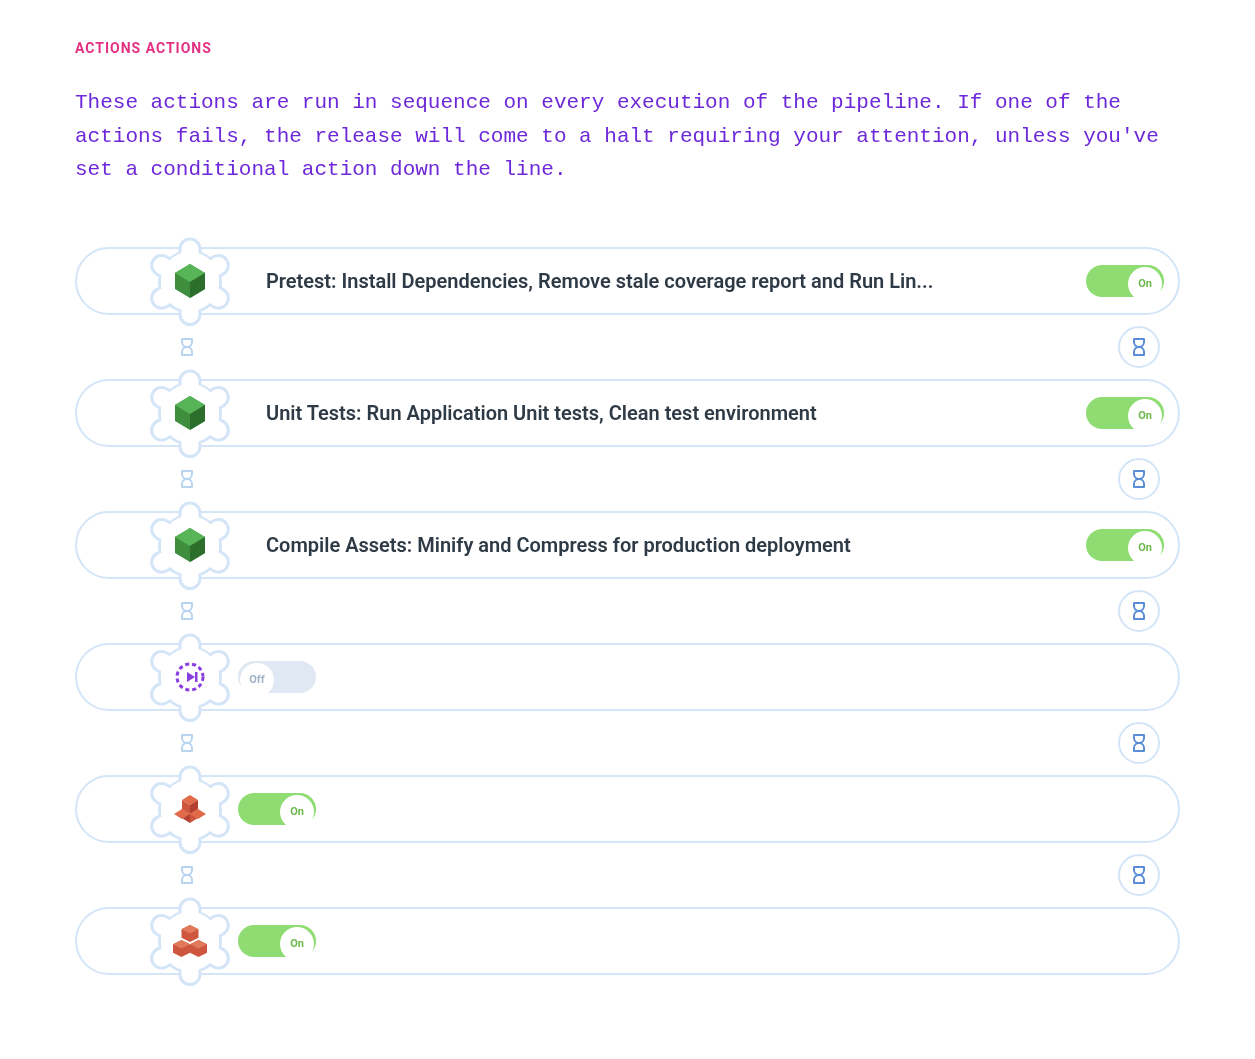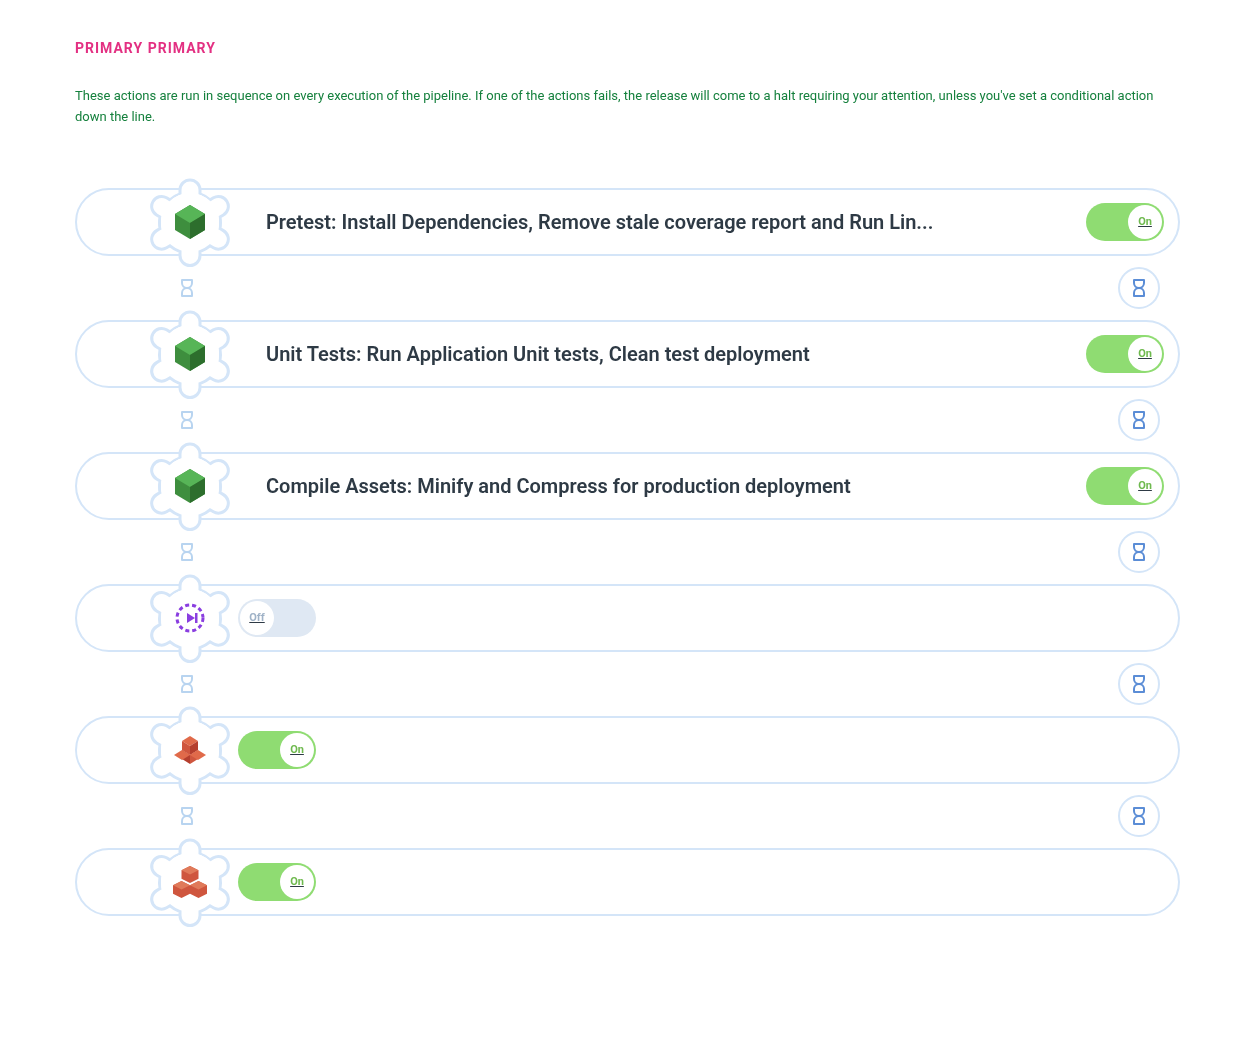--- a/index.html
+++ b/index.html
@@ -30,25 +30,26 @@
 
   .section-heading {
     font-size: 14px;
     font-weight: 700;
     letter-spacing: 1px;
     color: var(--pink);
     margin: 0 0 30px 0;
   }
 
   .section-desc {
-    font-size: 13px;
+    font-size: 21px;
     line-height: 1.6;
-    color: #15803d;
+    color: #6d28d9;
     margin: 0 0 60px 0;
     max-width: 1100px;
+    font-family: Liberation Mono, monospace;
   }
 
   .pipeline {
     display: flex;
     flex-direction: column;
     align-items: stretch;
   }
 
   .action-row {
     position: relative;
@@ -96,27 +97,26 @@
     color: var(--text-dark);
     margin-left: 28px;
     white-space: nowrap;
     overflow: hidden;
     text-overflow: ellipsis;
   }
 
   
   .toggle {
     width: 78px;
-    height: 38px;
+    height: 32px;
     border-radius: 20px;
     position: relative;
     display: flex;
-    align-items: center;
+    align-items: flex-start;
     cursor: pointer;
-    text-decoration: underline;
   }
   .toggle.on  { background: var(--green); justify-content: flex-end; }
   .toggle.off { background: #dfe8f3; justify-content: flex-start; }
   .toggle-knob {
     width: 34px;
     height: 34px;
     border-radius: 50%;
     background: #ffffff;
     margin: 2px;
     display: flex;
@@ -165,21 +165,21 @@
   }
   .hexagon svg { width: 100%; height: 100%; display:block; }
   .aws-cubes { width:34px;height:34px;display:flex;align-items:center;justify-content:center; }
   .aws-cubes svg{width:100%;height:100%;}
   .wait-icon svg { width:30px;height:30px;display:block; }
 
 </style>
 </head>
 <body>
 
-<h2 class="section-heading">PRIMARY PRIMARY</h2>
+<h2 class="section-heading">ACTIONS ACTIONS</h2>
 <p class="section-desc">These actions are run in sequence on every execution of the pipeline. If one of the actions fails, the release will come to a halt requiring your attention, unless you've set a conditional action down the line.</p>
 
 <div class="pipeline" id="pipeline">
     <div class="action-row">
       <div class="gear-badge">
         <svg class="gear-svg" viewBox="0 0 96 96">
           <use href="#gear-shape"></use>
         </svg>
         <div class="gear-inner">
           <span class="hexagon">
@@ -214,21 +214,21 @@
           <use href="#gear-shape"></use>
         </svg>
         <div class="gear-inner">
           <span class="hexagon">
             <svg viewBox="0 0 34 38">
               <use href="#hex"></use>
             </svg>
           </span>
         </div>
       </div>
-      <div class="action-title">Unit Tests: Run Application Unit tests, Clean test deployment</div>
+      <div class="action-title">Unit Tests: Run Application Unit tests, Clean test environment</div>
       <div class="toggle on">
         <div class="toggle-knob">On</div>
       </div>
     </div>
     <div class="connector">
       <span class="hourglass-left">
         <svg viewBox="0 0 44 44">
           <g transform="translate(12,12)" style="color:#b8d4f0">
             <use href="#hg"></use>
           </g>

